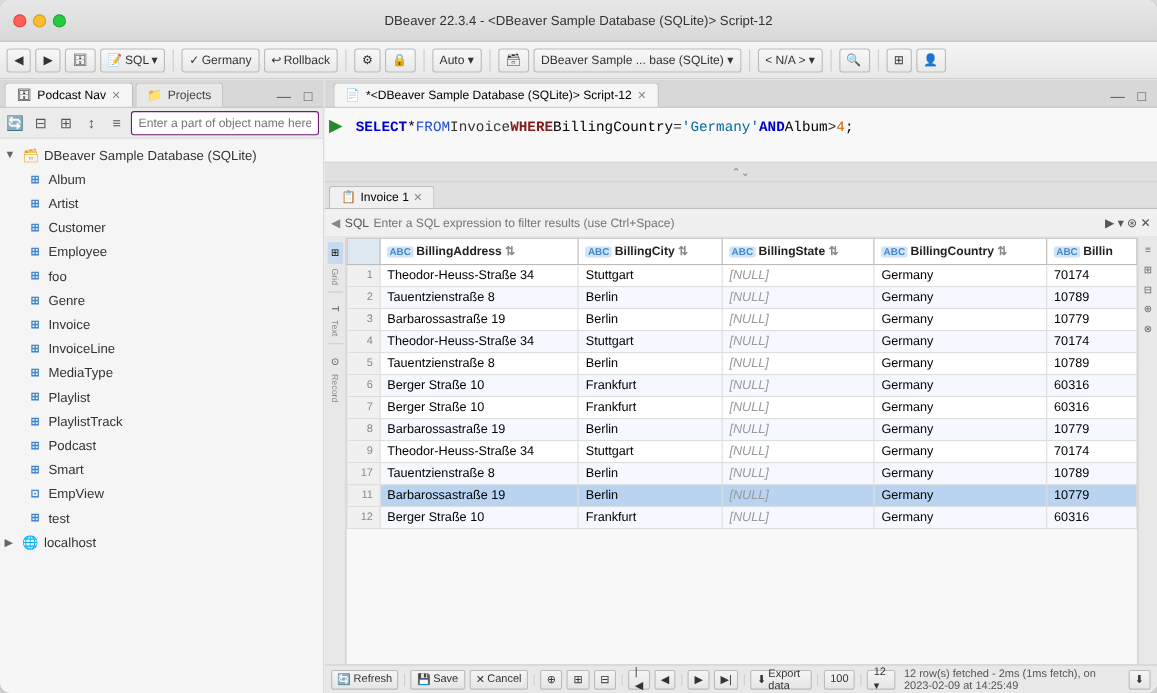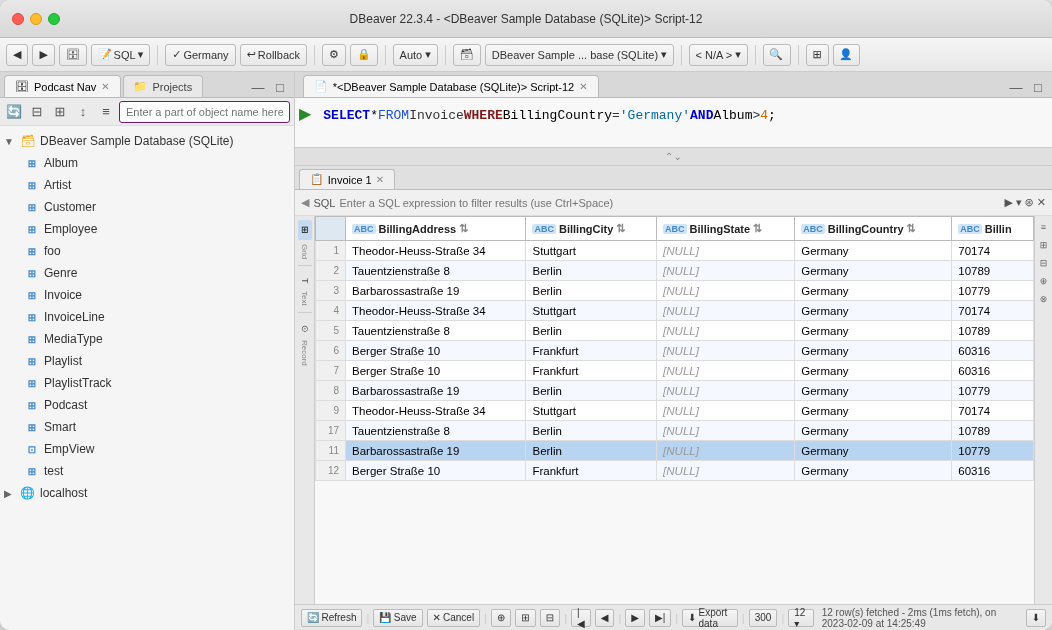--- a/index.html
+++ b/index.html
@@ -869,21 +869,21 @@
           <span style="color:#ccc;">|</span>
           <div class="bottom-btn">▶</div>
           <div class="bottom-btn">▶|</div>
           <span style="color:#ccc;">|</span>
           <div class="bottom-btn">
             <span>⬇</span>
             <span>Export data</span>
           </div>
           <span style="color:#ccc;">|</span>
           <div class="bottom-btn">
-            <span>300</span>
+            <span>100</span>
           </div>
           <span style="color:#ccc;">|</span>
           <div class="bottom-btn">12 ▾</div>
           <div style="flex:1;"></div>
           <span class="status-text">12 row(s) fetched - 2ms (1ms fetch), on 2023-02-09 at 14:25:49</span>
           <div class="bottom-btn">⬇</div>
         </div>
       </div>
     </div>
   </div>

